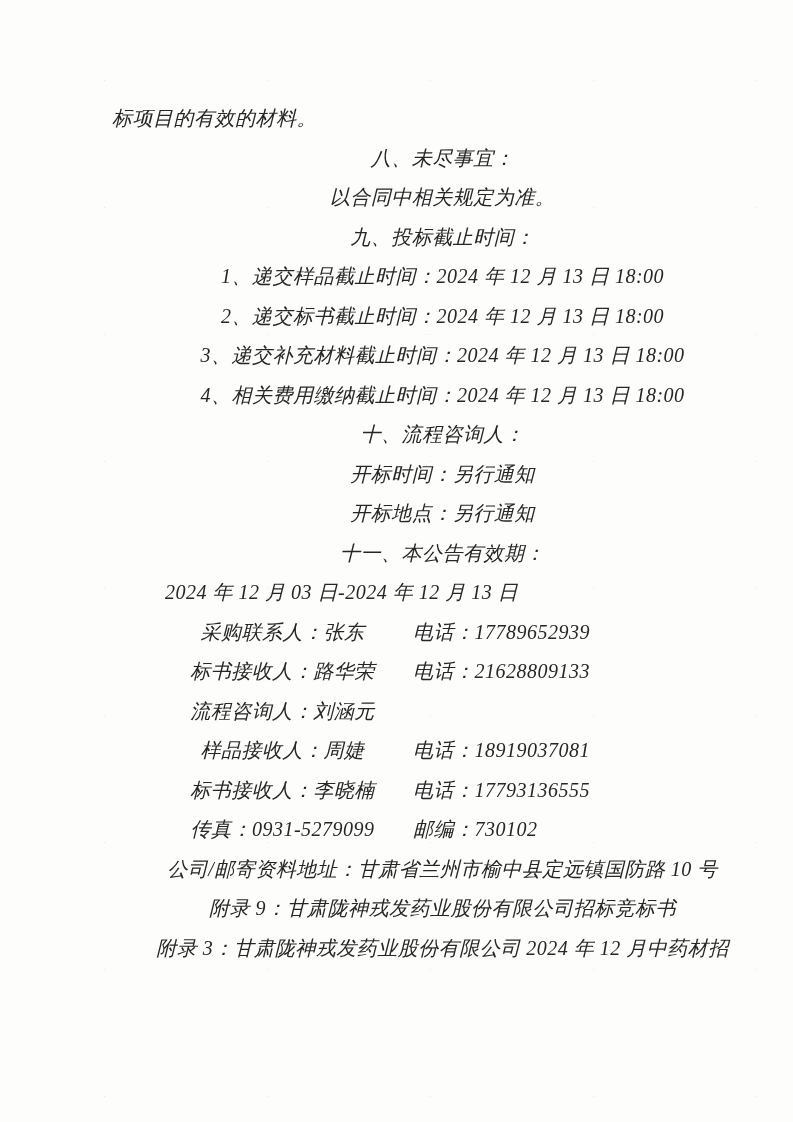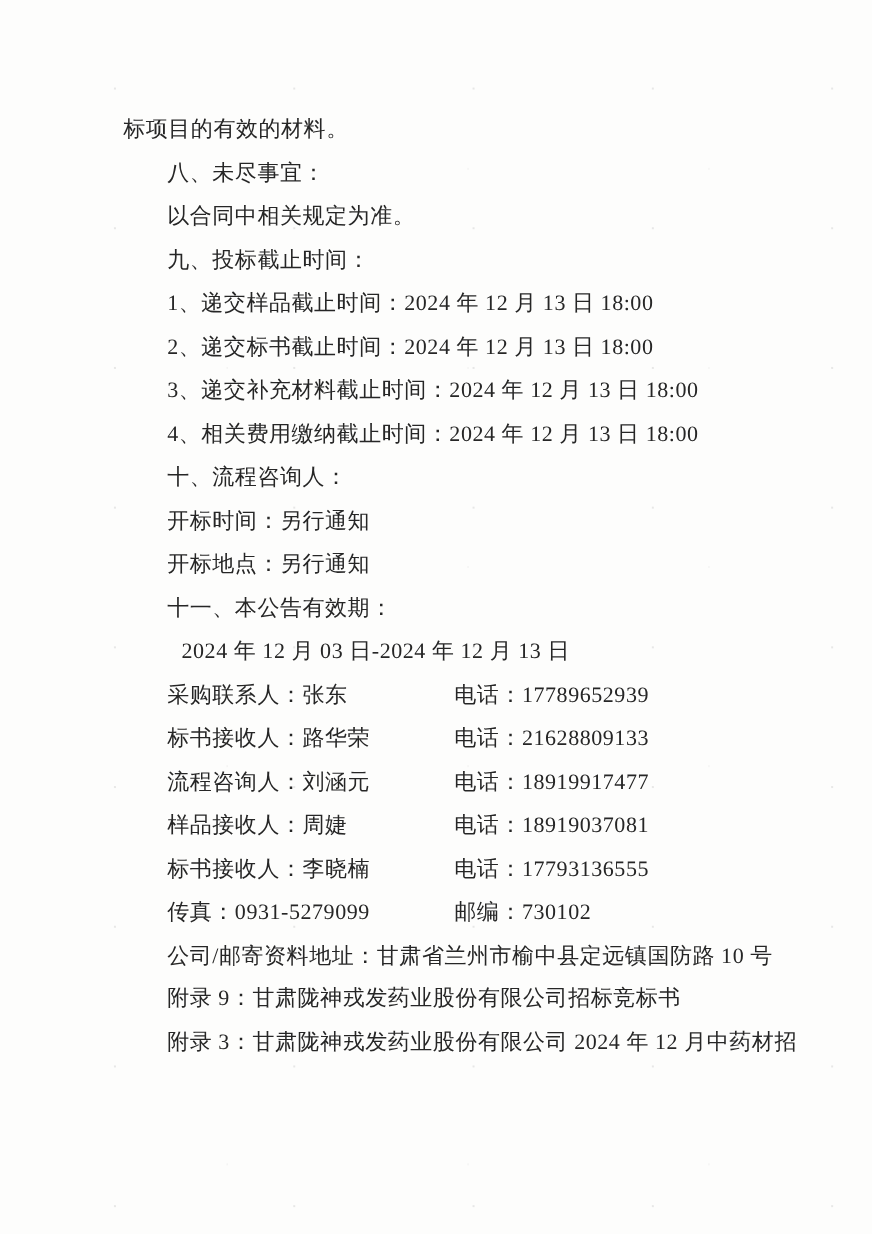--- a/index.html
+++ b/index.html
@@ -12,29 +12,30 @@
       radial-gradient(rgba(205,205,205,0.28) 0.8px, transparent 1px);
     background-size: 163px 127px, 219px 181px;
     background-position: 23px 17px, 97px 63px;
     color: #262626;
     overflow: hidden;
   }
   .page {
     width: 793px;
     height: 1013px;
     padding: 108px 60px 0 112px;
+    font-style: italic;
   }
   .ln {
     font-size: 20px;
     line-height: 21px;
     margin-bottom: 18.5px;
     letter-spacing: 0.5px;
     white-space: nowrap;
   }
-  .ind { margin-left: 40px; }   
+  .ind { margin-left: 40px; text-align: center; }   
   .val { margin-left: 53px; }   
   .row { display: flex; }
   .row .left { display: inline-block; width: 261px; flex: 0 0 261px; }
   .row .right { display: inline-block; }
 </style>
 </head>
 <body>
 
 <div class="page">
 
@@ -59,21 +60,20 @@
   <div class="ln row ind">
     <span class="left">采购联系人：张东</span>
     <span class="right">电话：17789652939</span>
   </div>
   <div class="ln row ind">
     <span class="left">标书接收人：路华荣</span>
     <span class="right">电话：21628809133</span>
   </div>
   <div class="ln row ind">
     <span class="left">流程咨询人：刘涵元</span>
-    <span class="right">电话：18919917477</span>
   </div>
   <div class="ln row ind">
     <span class="left">样品接收人：周婕</span>
     <span class="right">电话：18919037081</span>
   </div>
   <div class="ln row ind">
     <span class="left">标书接收人：李晓楠</span>
     <span class="right">电话：17793136555</span>
   </div>
   <div class="ln row ind">

